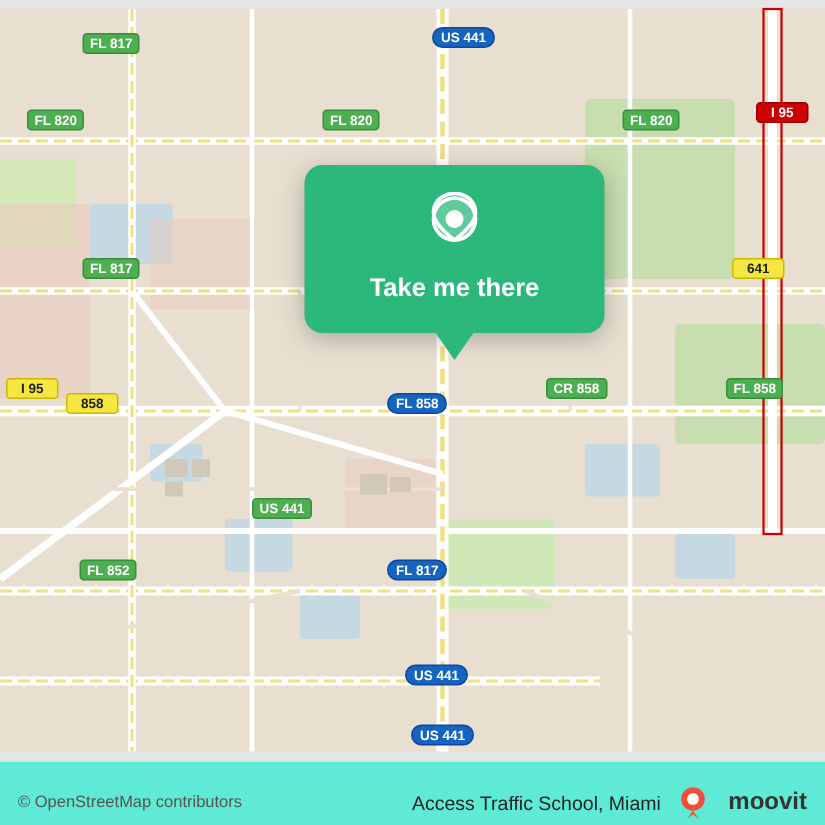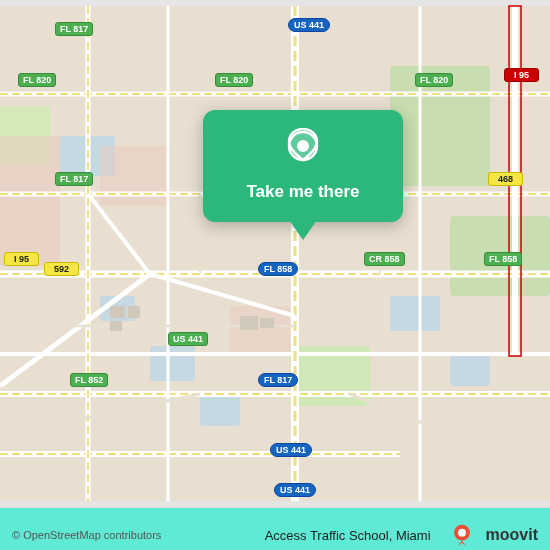--- a/index.html
+++ b/index.html
@@ -33,21 +33,21 @@
     }
 
     .attribution {
       font-size: 11px;
       color: #555;
     }
 
     .bottom-right {
       display: flex;
       align-items: center;
-      gap: 20px;
+      gap: 10px;
     }
 
     .location-name {
       font-size: 13px;
       font-weight: 500;
       color: #222;
     }
 
     .moovit-logo {
       display: flex;
@@ -233,35 +233,35 @@
   <span class="road-label-green" style="top:73px;left:215px;">FL 820</span>
 
   <span class="road-label-green" style="top:73px;left:415px;">FL 820</span>
 
   <span class="road-label" style="top:68px;left:504px;background:#cc0000;color:white;border-color:#990000;">I 95</span>
 
   <span class="road-label-green" style="top:172px;left:55px;">FL 817</span>
 
   <span class="road-label-green" style="top:172px;left:238px;">FL 824</span>
 
-  <span class="road-label" style="top:172px;left:488px;">468</span>
+  <span class="road-label" style="top:172px;left:488px;">641</span>
 
   <span class="road-label" style="top:252px;left:4px;">I 95</span>
 
-  <span class="road-label" style="top:262px;left:44px;">592</span>
+  <span class="road-label" style="top:262px;left:44px;">858</span>
 
   <span class="road-label-green" style="top:252px;left:364px;">CR 858</span>
 
   <span class="road-label-green" style="top:252px;left:484px;">FL 858</span>
 
   <span class="road-label-blue" style="top:262px;left:258px;">FL 858</span>
 
   <span class="road-label-green" style="top:332px;left:168px;">US 441</span>
 
-  <span class="road-label-green" style="top:373px;left:70px;">FL 852</span>
+  <span class="road-label-green" style="top:373px;left:53px;">FL 852</span>
 
   <span class="road-label-blue" style="top:373px;left:258px;">FL 817</span>
 
   <span class="road-label-blue" style="top:443px;left:270px;">US 441</span>
 
   <span class="road-label-blue" style="top:483px;left:274px;">US 441</span>
 
   <div id="popup-card">
     <svg class="popup-icon" viewBox="0 0 44 44" fill="none">
       <circle cx="22" cy="18" r="14" fill="rgba(255,255,255,0.25)" stroke="white" stroke-width="2.5"></circle>

